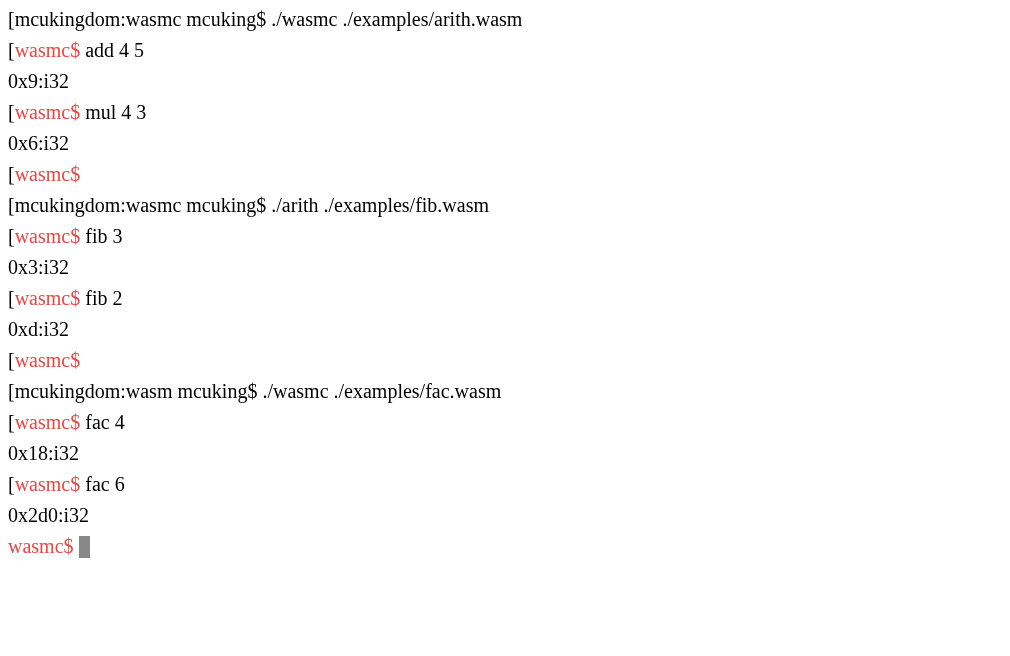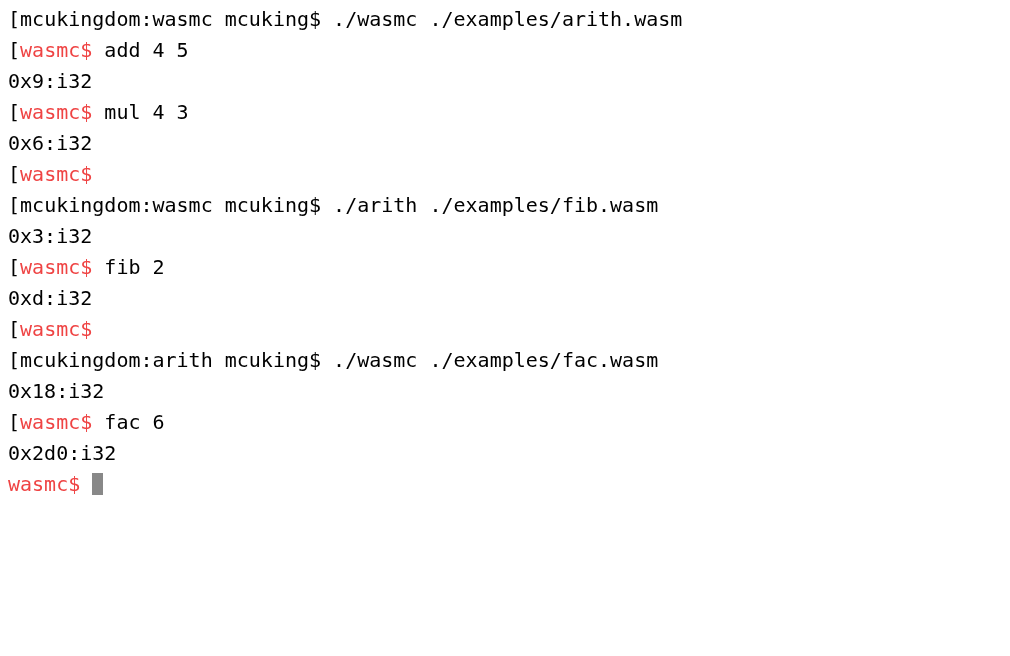--- a/index.html
+++ b/index.html
@@ -1,18 +1,19 @@
 <!DOCTYPE html>
 <html><head>
   <meta charset="utf-8">
   <style>
     * {
       margin: 0;
       padding: 0;
       box-sizing: border-box;
+      font-family: Liberation Serif, serif;
     }
     body {
       background: #ffffff;
       font-family: "Menlo", "Monaco", "Consolas", monospace;
       font-size: 20px;
       line-height: 1.55;
       padding: 4px 8px;
       color: #000000;
       font-weight: 500;
     }
@@ -41,22 +42,24 @@
 <body>
 
 <div id="terminal">
     <div class="line"><span class="bracket">[</span><span class="txt">mcukingdom:wasmc mcuking$ ./wasmc ./examples/arith.wasm</span></div>
     <div class="line"><span class="bracket">[</span><span class="prompt-blue">wasmc$</span><span class="txt"> add 4 5</span></div>
     <div class="line"><span class="txt">0x9:i32</span></div>
     <div class="line"><span class="bracket">[</span><span class="prompt-blue">wasmc$</span><span class="txt"> mul 4 3</span></div>
     <div class="line"><span class="txt">0x6:i32</span></div>
     <div class="line"><span class="bracket">[</span><span class="prompt-blue">wasmc$</span></div>
     <div class="line"><span class="bracket">[</span><span class="txt">mcukingdom:wasmc mcuking$ ./arith ./examples/fib.wasm</span></div>
+    <div class="line"><span class="bracket">[</span><span class="prompt-blue">wasmc$</span><span class="txt"> fib 3</span></div>
     <div class="line"><span class="txt">0x3:i32</span></div>
     <div class="line"><span class="bracket">[</span><span class="prompt-blue">wasmc$</span><span class="txt"> fib 2</span></div>
     <div class="line"><span class="txt">0xd:i32</span></div>
     <div class="line"><span class="bracket">[</span><span class="prompt-blue">wasmc$</span></div>
-    <div class="line"><span class="bracket">[</span><span class="txt">mcukingdom:arith mcuking$ ./wasmc ./examples/fac.wasm</span></div>
+    <div class="line"><span class="bracket">[</span><span class="txt">mcukingdom:wasm mcuking$ ./wasmc ./examples/fac.wasm</span></div>
+    <div class="line"><span class="bracket">[</span><span class="prompt-blue">wasmc$</span><span class="txt"> fac 4</span></div>
     <div class="line"><span class="txt">0x18:i32</span></div>
     <div class="line"><span class="bracket">[</span><span class="prompt-blue">wasmc$</span><span class="txt"> fac 6</span></div>
     <div class="line"><span class="txt">0x2d0:i32</span></div>
     <div class="line"><span class="prompt-blue">wasmc$</span><span class="txt"> </span><span class="cursor"></span></div>
   </div>
 
 </body></html>

